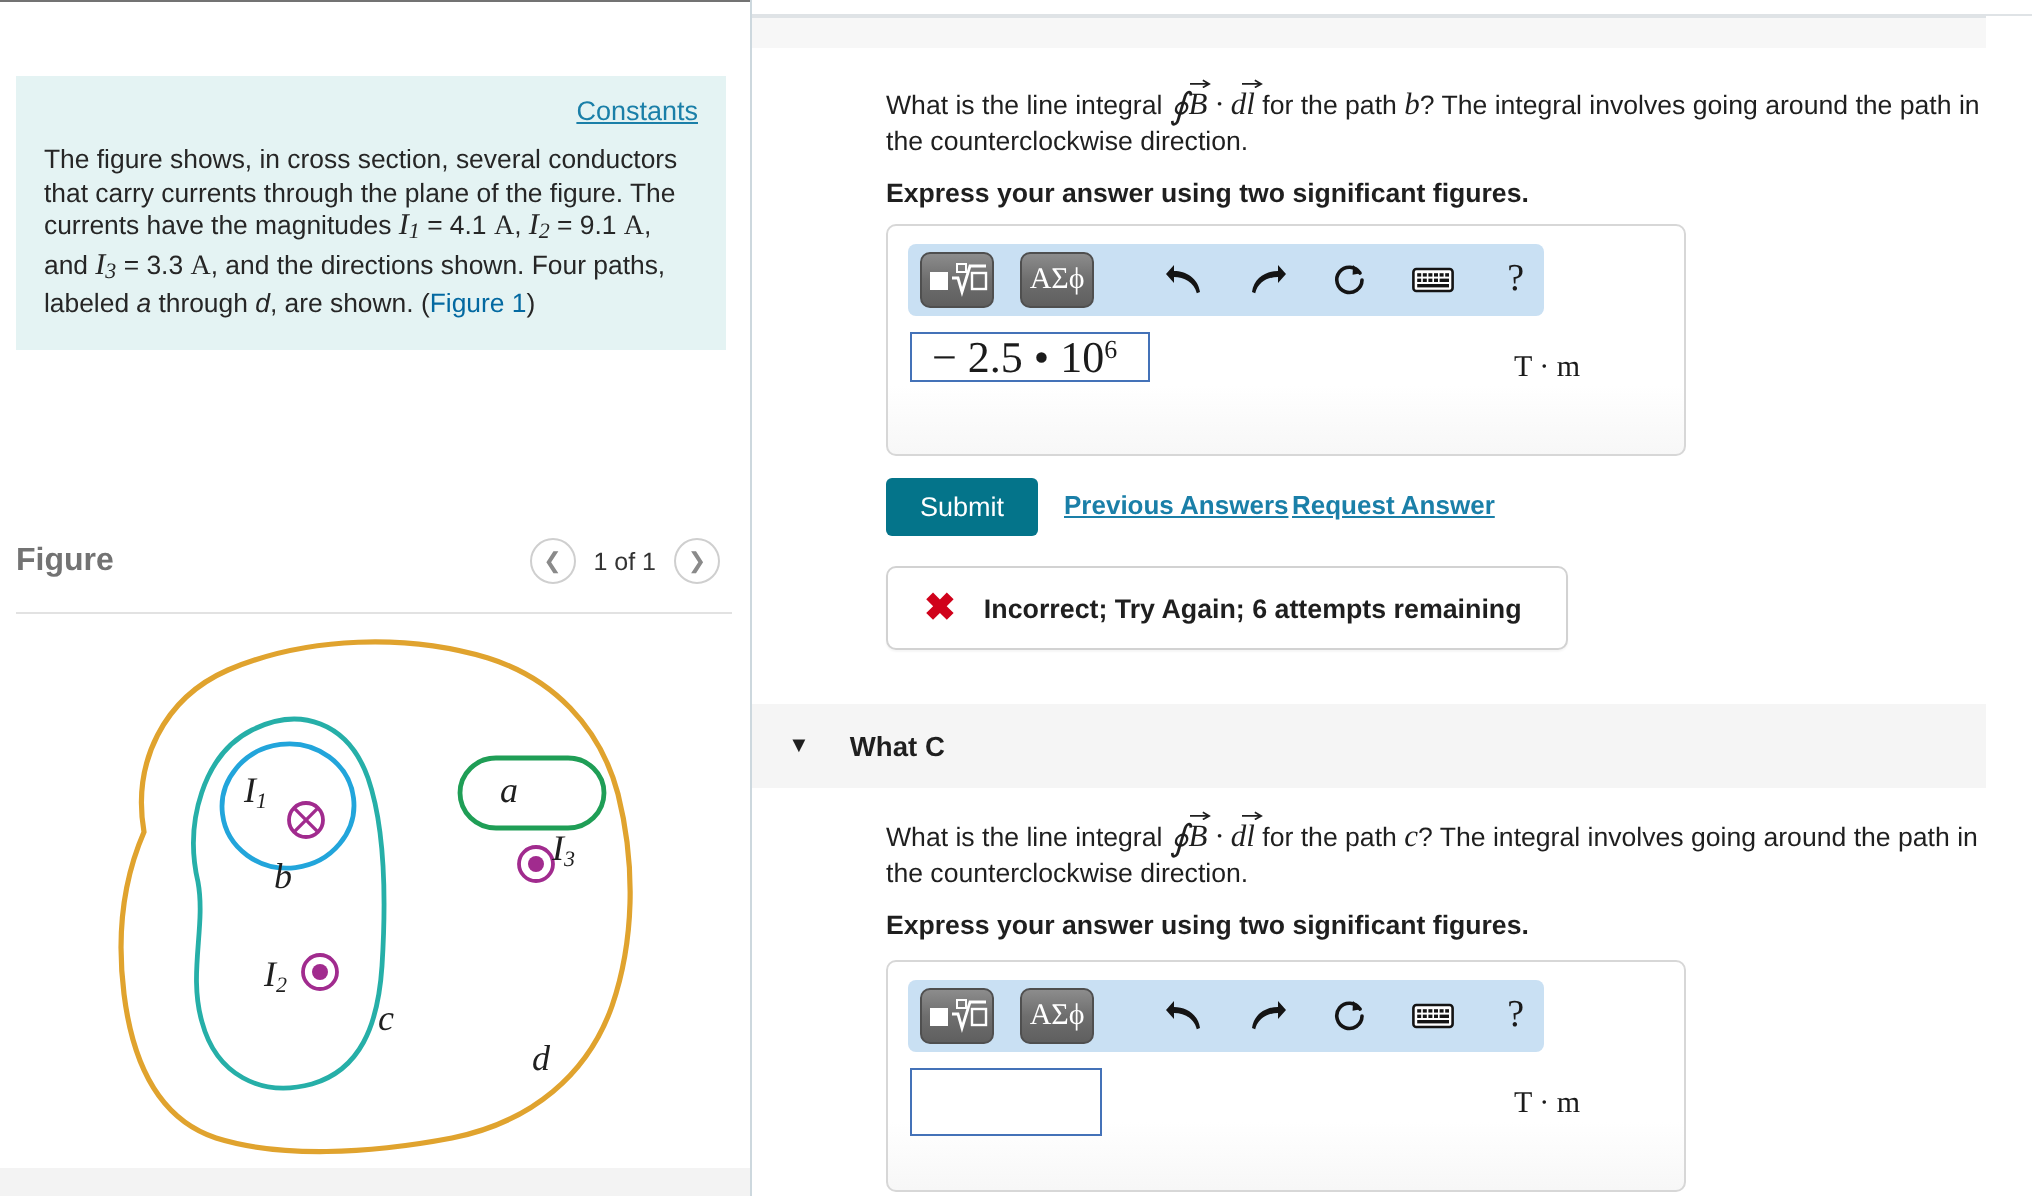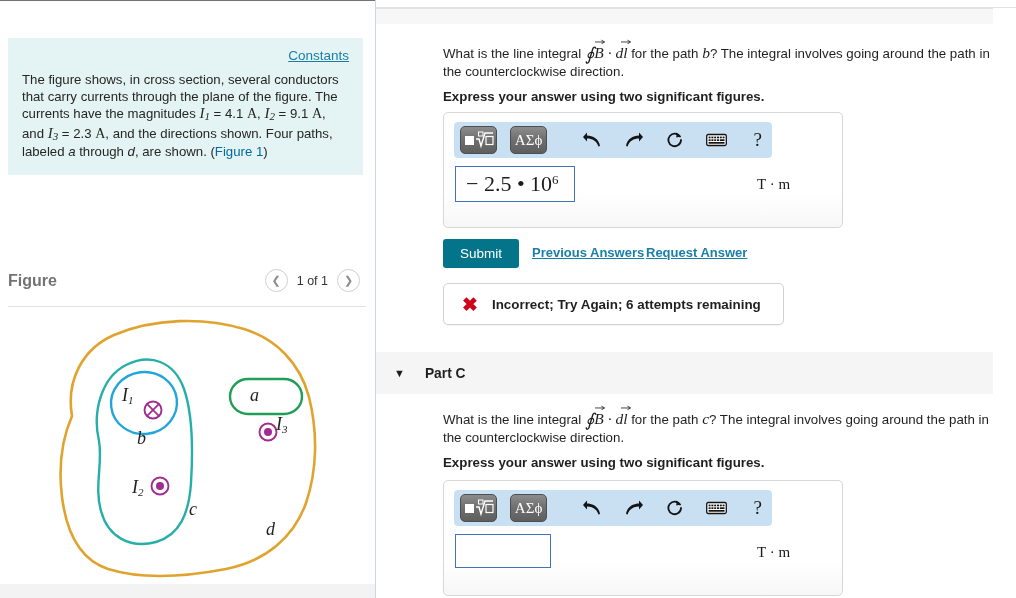--- a/index.html
+++ b/index.html
@@ -307,21 +307,21 @@
 
   <div id="left-panel">
 
     <div class="constants-box">
       <span class="constants-link">Constants</span>
       <div class="problem-text">
         <span>The figure shows, in cross section, several conductors</span>
         <span>that carry currents through the plane of the figure. The</span>
         <span>currents have the magnitudes </span><span class="mvar">I</span><span class="msub">1</span><span> = 4.1 </span><span class="munit">A</span>,
         <span class="mvar">I</span><span class="msub">2</span><span> = 9.1 </span><span class="munit">A</span>,
-        <span>and </span><span class="mvar">I</span><span class="msub">3</span><span> = 2.3 </span><span class="munit">A</span><span>, and the directions shown. Four paths,</span>
+        <span>and </span><span class="mvar">I</span><span class="msub">3</span><span> = 3.3 </span><span class="munit">A</span><span>, and the directions shown. Four paths,</span>
         <span>labeled </span><span class="ital">a</span><span> through </span><span class="ital">d</span><span>, are shown. (</span><span class="figlink">Figure 1</span><span>)</span>
       </div>
     </div>
 
     <div class="figure-header">
       <span class="figure-title">Figure</span>
       <div class="fig-nav">
         <div class="nav-circle">❮</div>
         <span class="fig-count">1 of 1</span>
         <div class="nav-circle">❯</div>
@@ -438,38 +438,38 @@
               <rect x="8.2" y="6.3" width="2" height="1.7"></rect>
                 <rect x="11" y="6.3" width="2" height="1.7"></rect>
               <rect x="13.8" y="6.3" width="4.7" height="1.7"></rect>
               <rect x="2.6" y="9" width="15.9" height="1.7"></rect>
             </g>
           </svg>
         </div>
         <div class="tb-icon help">?</div>
       </div>
 
-      <div class="ans-input" style="left:11px; top:53px; width:120px; height:36px;">
+      <div class="ans-input" style="left:11px; top:53px; width:120px; height:25px;">
         <span class="ans-value"><span>− 2.5 • 10</span><sup>6</sup></span>
       </div>
       <span class="ans-unit" style="left:313px; top:63px;">T · m</span>
     </div>
 
     <button class="submit-btn" style="left:67px; top:239px;">Submit</button>
     <span class="link-btn" style="left:156px; top:245px;text-decoration:underline;">Previous Answers</span>
     <span class="link-btn" style="left:270px; top:245px;">Request Answer</span>
 
     <div class="feedback" style="left:67px; top:283px; width:341px; height:42px;">
       <span class="fb-x">✖</span>
       <span class="fb-text">Incorrect; Try Again; 6 attempts remaining</span>
     </div>
 
     <div class="part-header" style="left:0px; top:352px; width:617px; height:42px;">
       <span class="part-caret">▼</span>
-      <span class="part-label">Part C</span>
+      <span class="part-label">What C</span>
     </div>
 
     <div class="q-text" style="left:67px; top:410px;">
       <span>What is the line integral </span><span class="oint">∮</span><span class="vecwrap"><span class="mathi">B</span><svg class="arw" viewBox="0 0 12 5">
             <path d="M0 3 H10 M7 1 L10.5 3 L7 5" stroke="#1f1f1f" stroke-width="0.9" fill="none"></path>
           </svg></span><span class="mathi"> · </span><span class="vecwrap"><span class="mathi">dl</span><svg class="arw" style="left:6px;" viewBox="0 0 12 5">
             <path d="M0 3 H10 M7 1 L10.5 3 L7 5" stroke="#1f1f1f" stroke-width="0.9" fill="none"></path>
           </svg></span><span> for the path </span><span class="mathi">c</span><span>? The integral involves going around the path in the counterclockwise direction.</span>
     </div>
 

